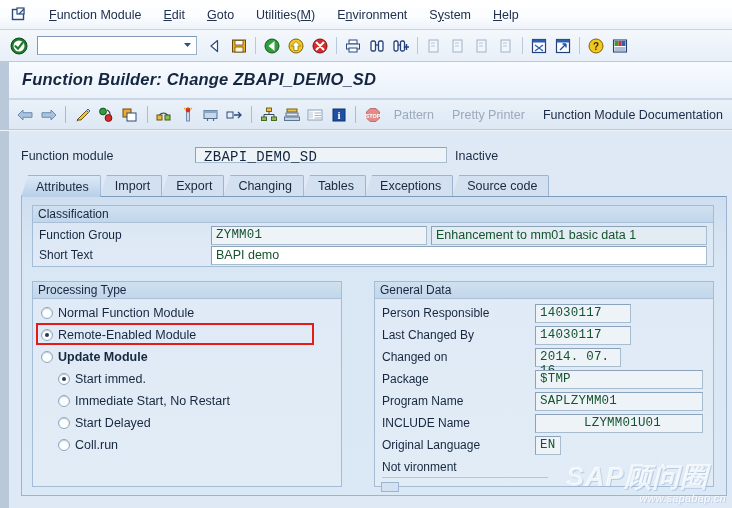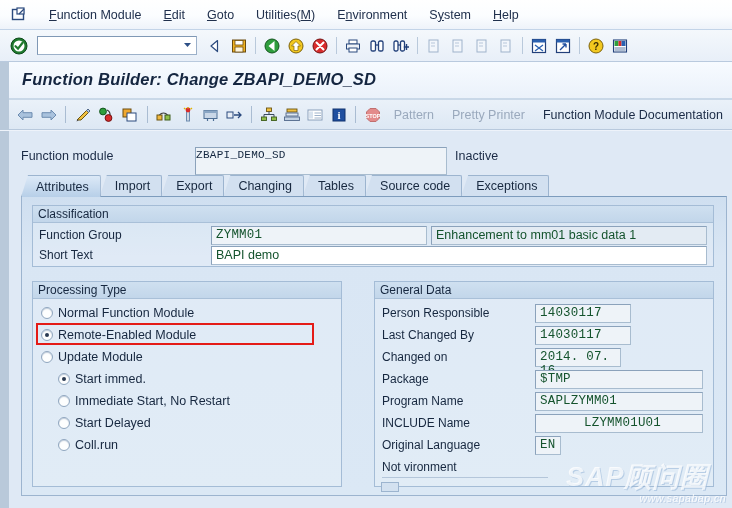--- a/index.html
+++ b/index.html
@@ -74,25 +74,25 @@
   .atlabel.enabled { color:#1a2a45; }
 
   
   .bodyarea { position:absolute; left:0; top:131px; width:732px; height:377px; background:#dfe9f5; }
   .bodyarea .gutter { position:absolute; left:0; top:0; width:9px; height:377px; background:#b9c9da; }
   .bodyinner { position:absolute; left:9px; top:0; right:0; bottom:0; background:#dfe9f5; }
 
   .fmrow { position:absolute; left:12px; top:16px; width:700px; height:20px; }
   .fmlabel { position:absolute; left:0; top:2px; font-size:12.5px; }
   .fmfield {
-    position:absolute; left:174px; top:0; width:252px; height:28px;
+    position:absolute; left:174px; top:0; width:252px; height:16px;
     background:#eef3f8; border:1px solid #a8bccf;
     border-top-color:#8ba2bb; border-left-color:#8ba2bb;
-    font-family:"Liberation Mono", monospace; font-size:11px;
-    padding:1px 0 0 0; color:#13263f; letter-spacing:.3px;
+    font-family:"Liberation Mono", monospace; font-size:14px;
+    padding:1px 0 0 8px; color:#13263f; letter-spacing:.3px;
   }
   .fmstatus { position:absolute; left:434px; top:2px; font-size:12.5px; }
 
   
   .tabstrip { position:absolute; left:12px; top:44px; width:706px; height:22px; display:flex; align-items:flex-start; }
   .tab {
     position:relative; height:21px; display:flex; align-items:center;
     padding:0 11px 0 14px;
     font-size:12.5px; color:#17283f; white-space:nowrap;
     background:#d2e0f0;
@@ -450,24 +450,24 @@
         <div class="tab">
             <span>Export</span>
           </div>
         <div class="tab">
             <span>Changing</span>
           </div>
         <div class="tab">
             <span>Tables</span>
           </div>
         <div class="tab">
+            <span>Exceptions</span>
+          </div>
+        <div class="tab">
             <span>Source code</span>
-          </div>
-        <div class="tab">
-            <span>Exceptions</span>
           </div>
       </div>
 
       <div class="tabpanel">
 
         <div class="group classification">
           <div class="grouphdr">Classification</div>
           <div class="frow" style="left:0; top:20px; width:680px;">
             <span class="flabel" style="left:6px; top:2px;">Function Group</span>
             <div class="finput mono" style="left:178px; top:0; width:216px;">ZYMM01</div>
@@ -486,21 +486,21 @@
             <span class="rdot"></span>
             <span>Normal Function Module</span>
           </div>
 
           <div class="redbox" style="left:3px; top:41px; width:278px; height:22px;"></div>
           <div class="radio" style="left:8px; top:46px;">
             <span class="rdot sel"></span>
             <span>Remote-Enabled Module</span>
           </div>
 
-          <div class="radio" style="left:8px; top:68px;">
+          <div class="radio" style="left:8px; top:68px;font-weight:bold;">
             <span class="rdot"></span>
             <span>Update Module</span>
           </div>
 
           <div class="radio" style="left:25px; top:90px;">
             <span class="rdot sel"></span>
             <span>Start immed.</span>
           </div>
           <div class="radio" style="left:25px; top:112px;">
             <span class="rdot"></span>

